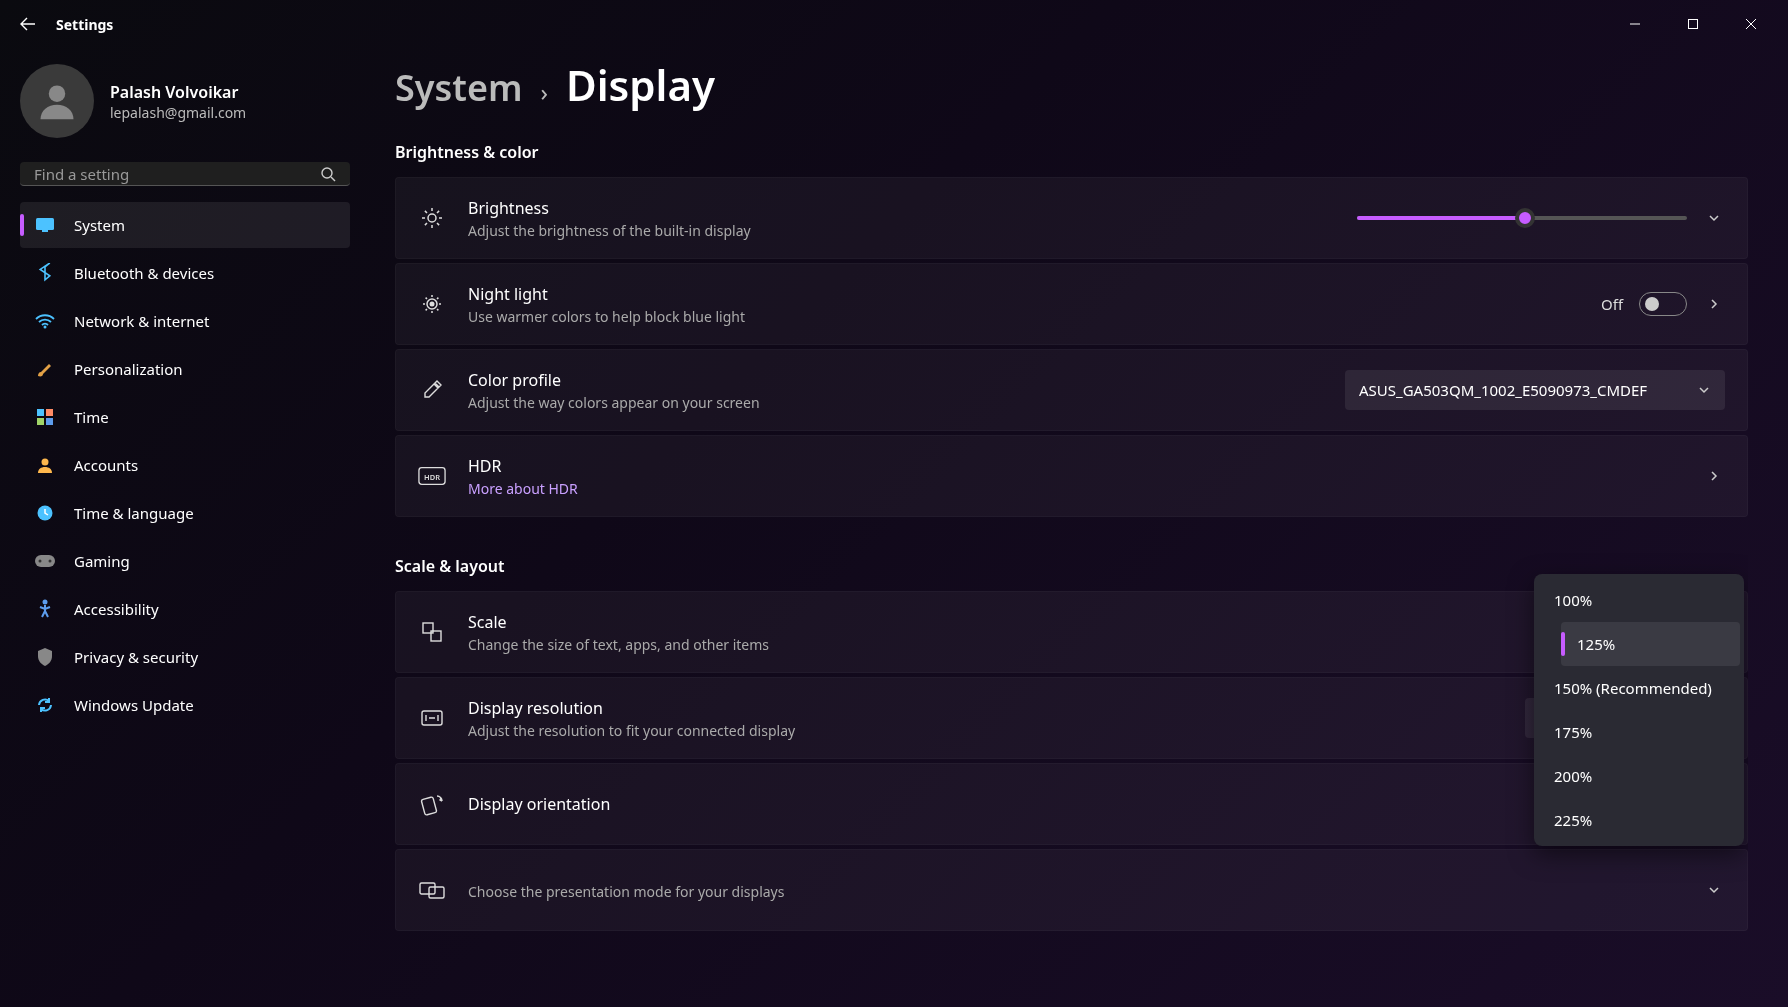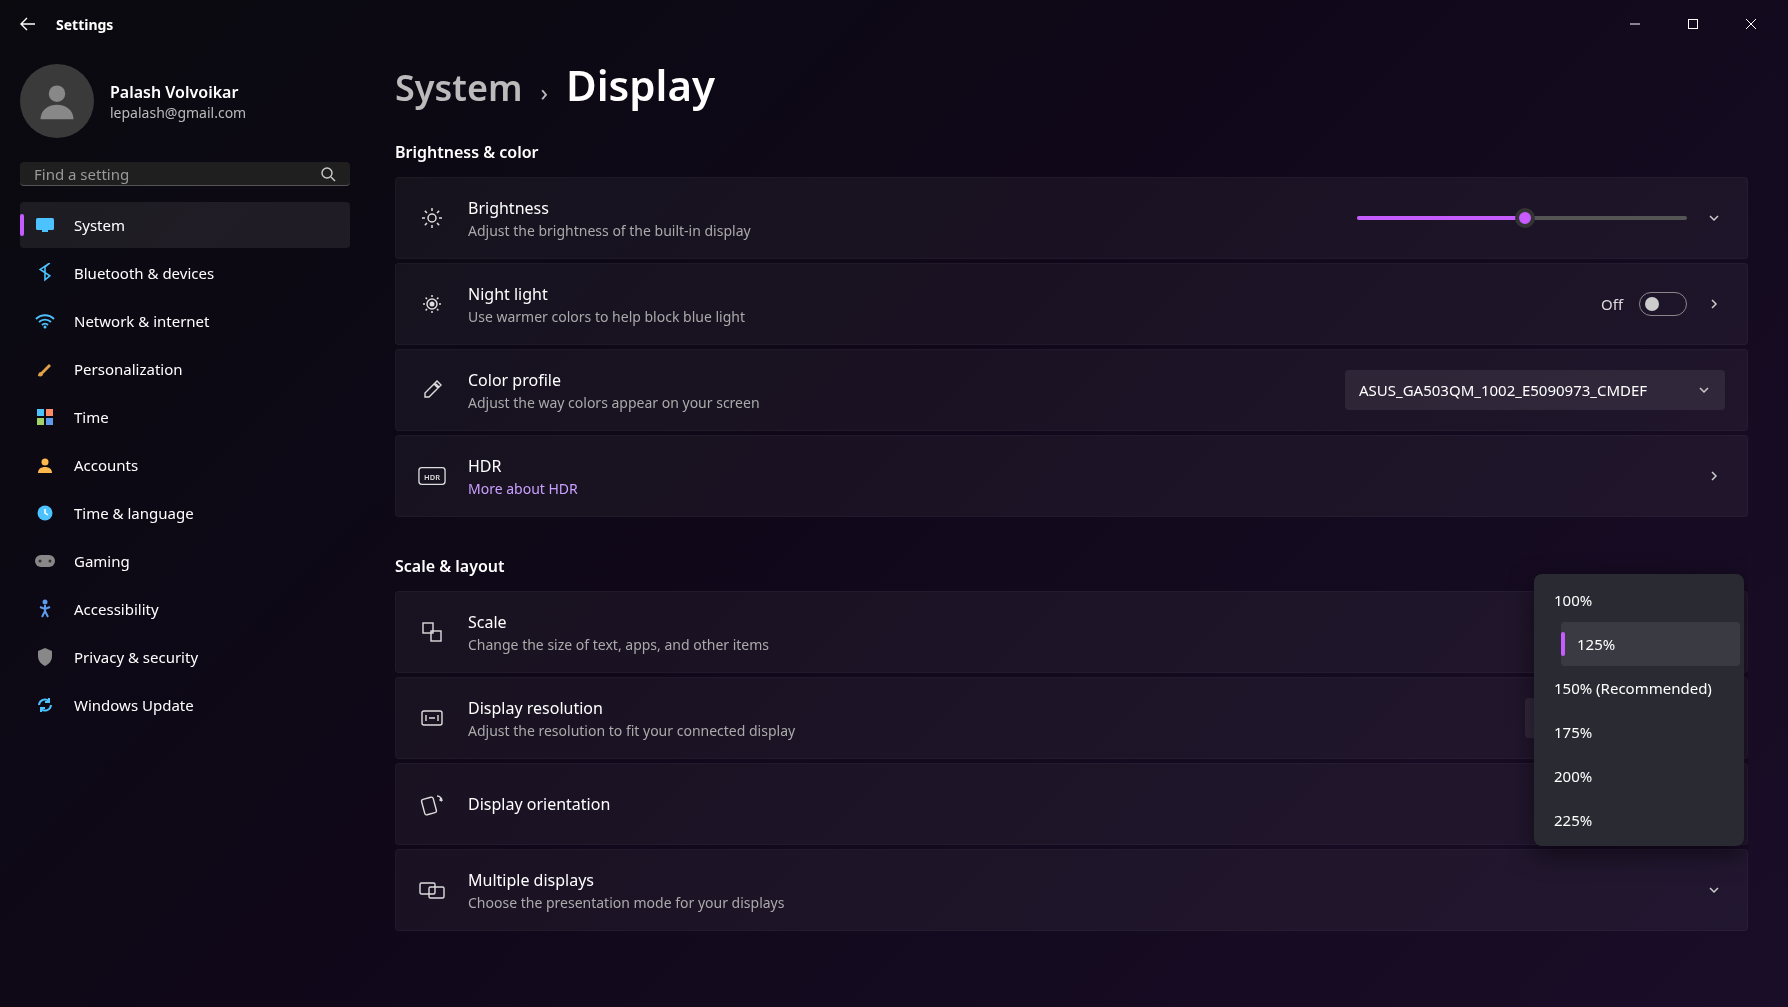--- a/index.html
+++ b/index.html
@@ -483,21 +483,20 @@
   </div>
 
   <div class="card">
     <div class="card-icon">
       <svg width="26" height="22" viewBox="0 0 26 22">
           <rect x="1" y="4" width="15" height="11" rx="1.5" stroke="#ddd" fill="none" stroke-width="1.4"></rect>
           <rect x="10" y="8" width="15" height="11" rx="1.5" stroke="#ddd" fill="none" stroke-width="1.4"></rect>
         </svg>
     </div>
     <div class="card-text">
-      <div class="card-title">Multiple displays</div>
       <div class="card-sub">Choose the presentation mode for your displays</div>
     </div>
     <div class="card-right">
       <span class="chev-down">
         <svg width="14" height="14" viewBox="0 0 14 14">
             <path d="M3 5l4 4 4-4" stroke="#ccc" fill="none" stroke-width="1.5"></path>
           </svg>
       </span>
     </div>
   </div>

